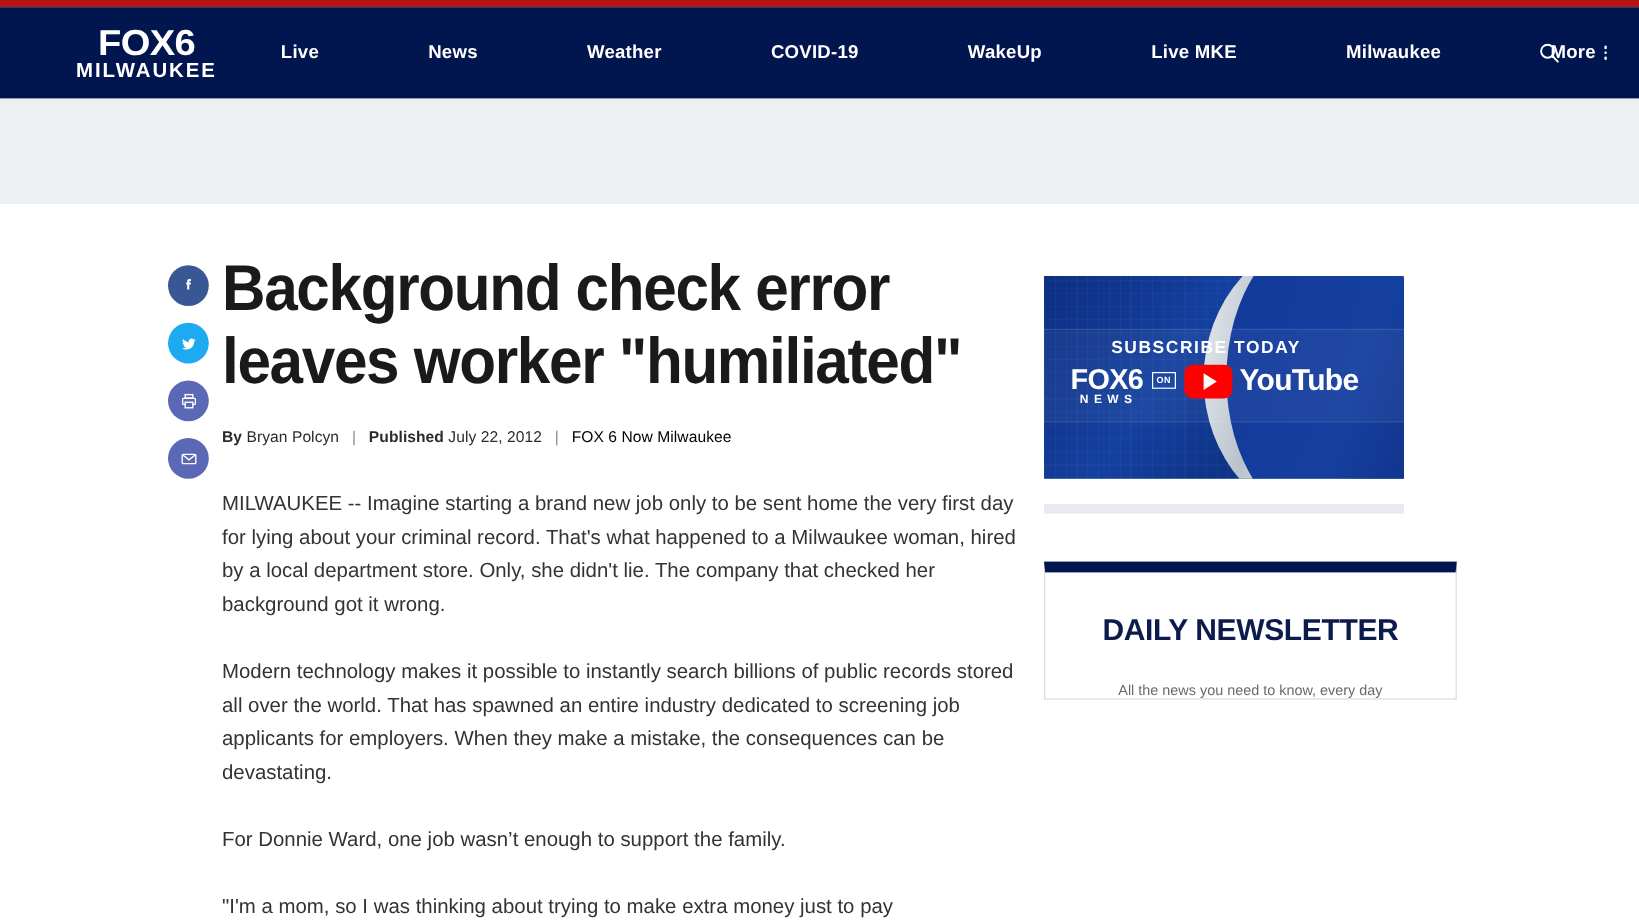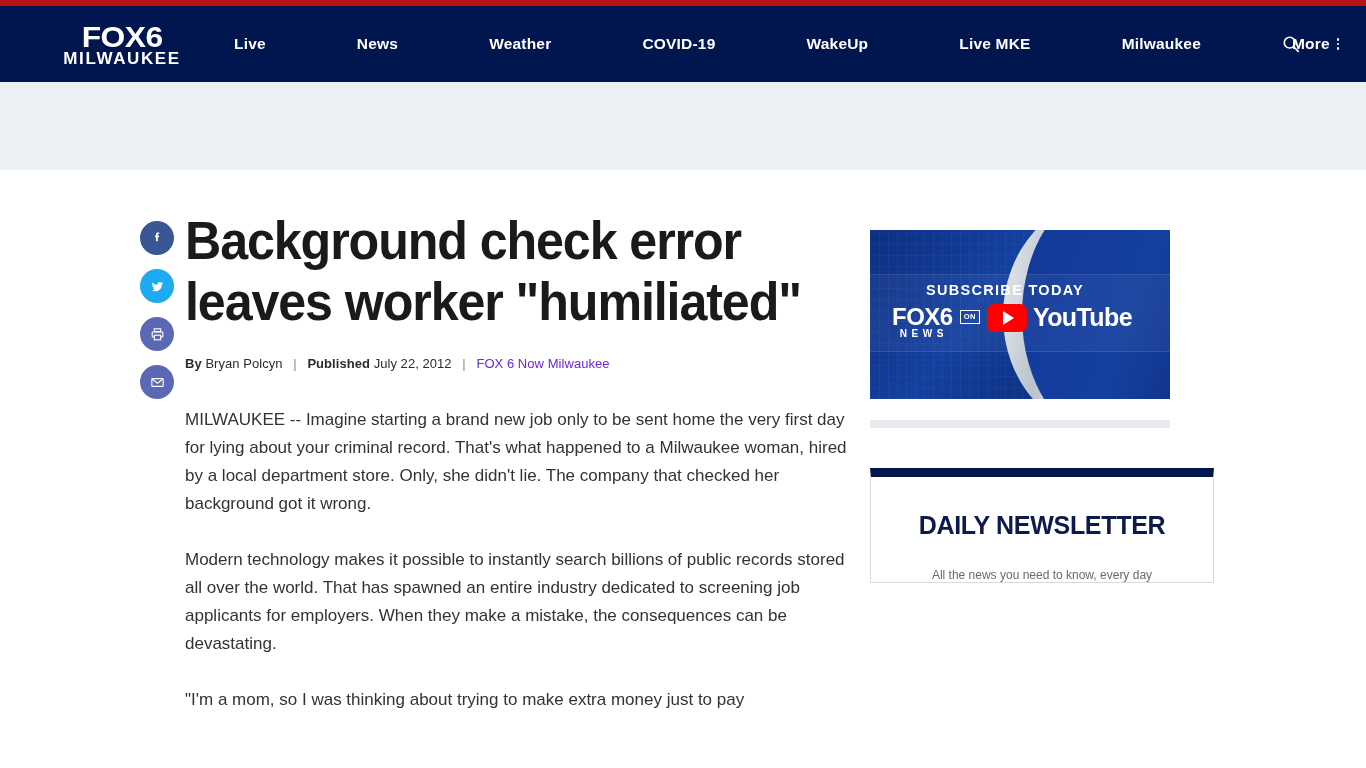--- a/index.html
+++ b/index.html
@@ -55,21 +55,21 @@
 
   .article { flex:0 0 auto; width:665px; margin-left:-4px; }
   h1.headline {
     font-size:54px; line-height:1.13; font-weight:bold;
     letter-spacing:-1.2px; color:#1a1a1a; font-stretch:condensed;
     transform:scaleX(0.93); transform-origin:left center; width:107.5%;
   }
   .byline { font-size:13px; color:#2b2b2b; margin-top:24px; letter-spacing:0.05px; }
   .byline b { font-weight:bold; }
   .byline .sep { color:#8a8a8a; margin:0 7px; }
-  .byline .src { color:#6d28d9; }
+  .byline .src { color:#000000; }
 
   .body-copy { margin-top:35px; font-size:17px; line-height:28px; color:#333; }
   .body-copy p { margin-bottom:28px; }
   .body-copy p:last-child { margin-bottom:0; }
 
   
   .sidebar { width:300px; margin-left:20px; margin-top:20px; flex:0 0 auto; }
   .promo {
     width:300px; height:169px; position:relative; overflow:hidden; cursor:pointer;
     background:linear-gradient(125deg,#0d2f82 0%, #14409f 38%, #0e3488 62%, #123c95 100%);
@@ -218,20 +218,21 @@
       <span class="sep">|</span>
       <b>Published</b>
       <span>July 22, 2012</span>
       <span class="sep">|</span>
       <span class="src">FOX 6 Now Milwaukee</span>
     </div>
 
     <div class="body-copy">
       <p>MILWAUKEE -- Imagine starting a brand new job only to be sent home the very first day for lying about your criminal record.  That's what happened to a Milwaukee woman, hired by a local department store.  Only, she didn't lie.  The company that checked her background got it wrong.</p>
       <p>Modern technology makes it possible to instantly search billions of public records stored all over the world. That has spawned an entire industry dedicated to screening job applicants for employers. When they make a mistake, the consequences can be devastating.</p>
+      <p>For Donnie Ward, one job wasn’t enough to support the family.</p>
       <p>"I'm a mom, so I was thinking about trying to make extra money just to pay</p>
     </div>
   </main>
 
   <aside class="sidebar">
 
     <div class="promo">
       <div class="city"></div>
       <div class="swoosh"></div>
       <div class="swoosh2"></div>

